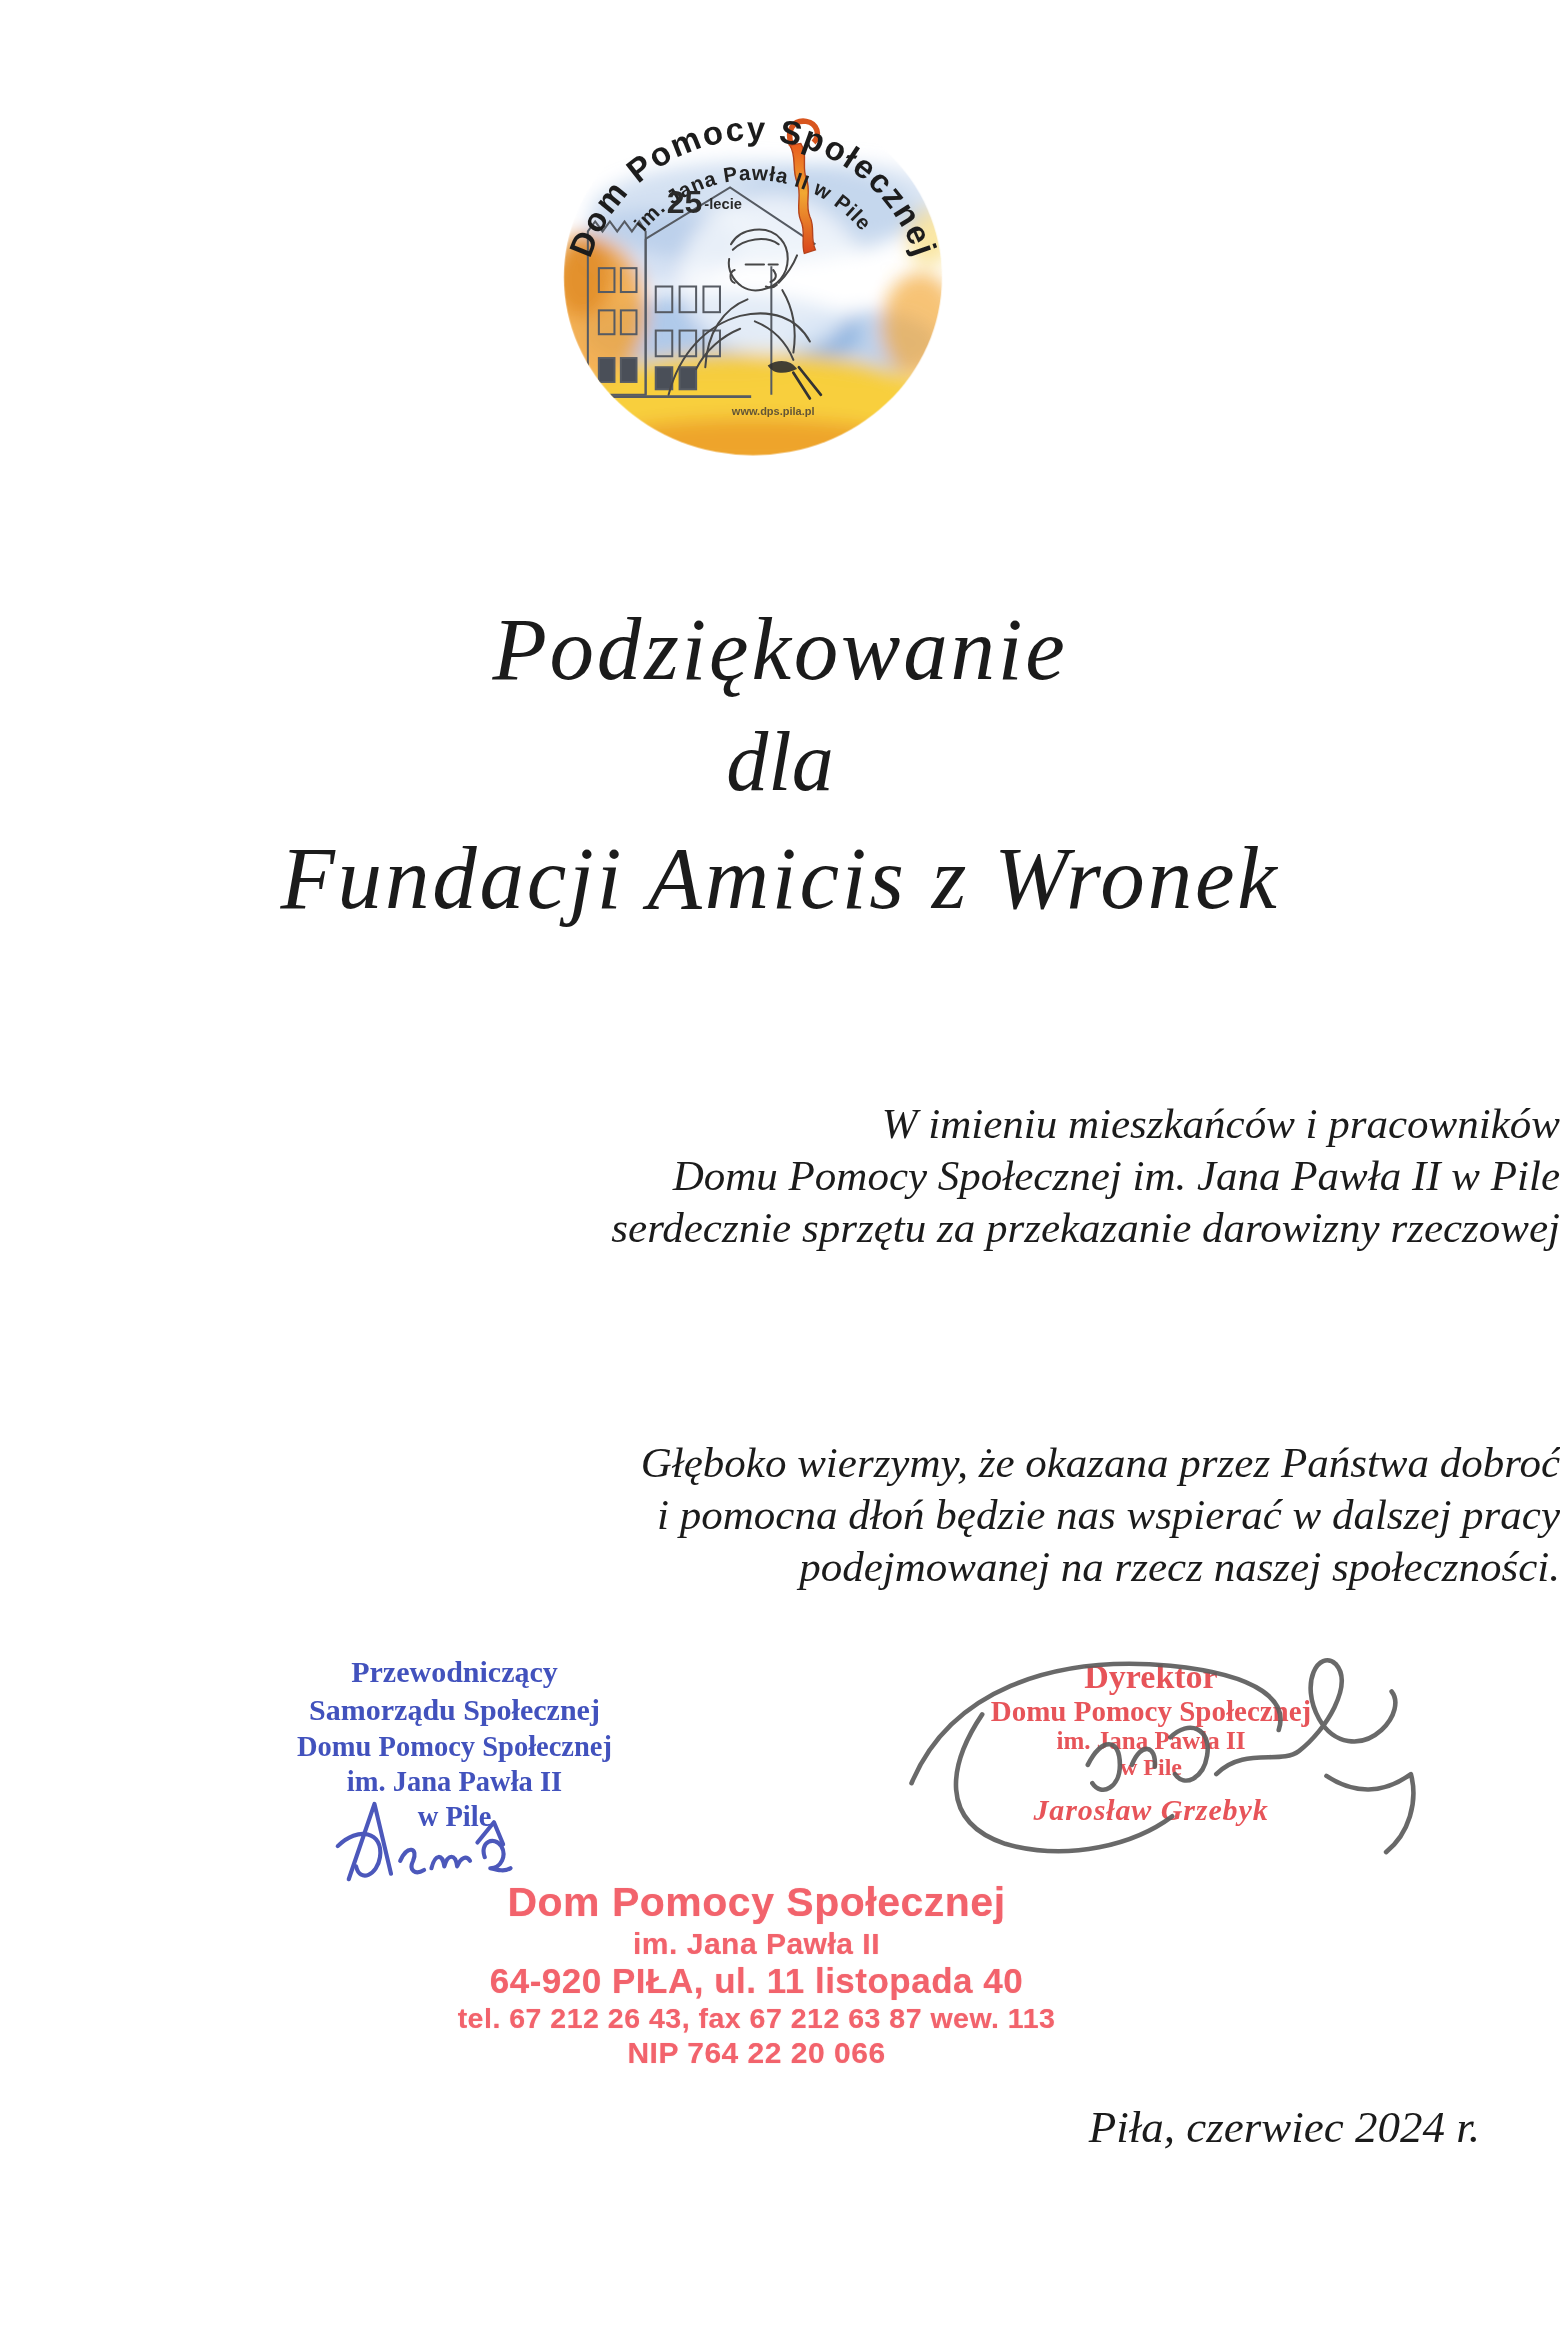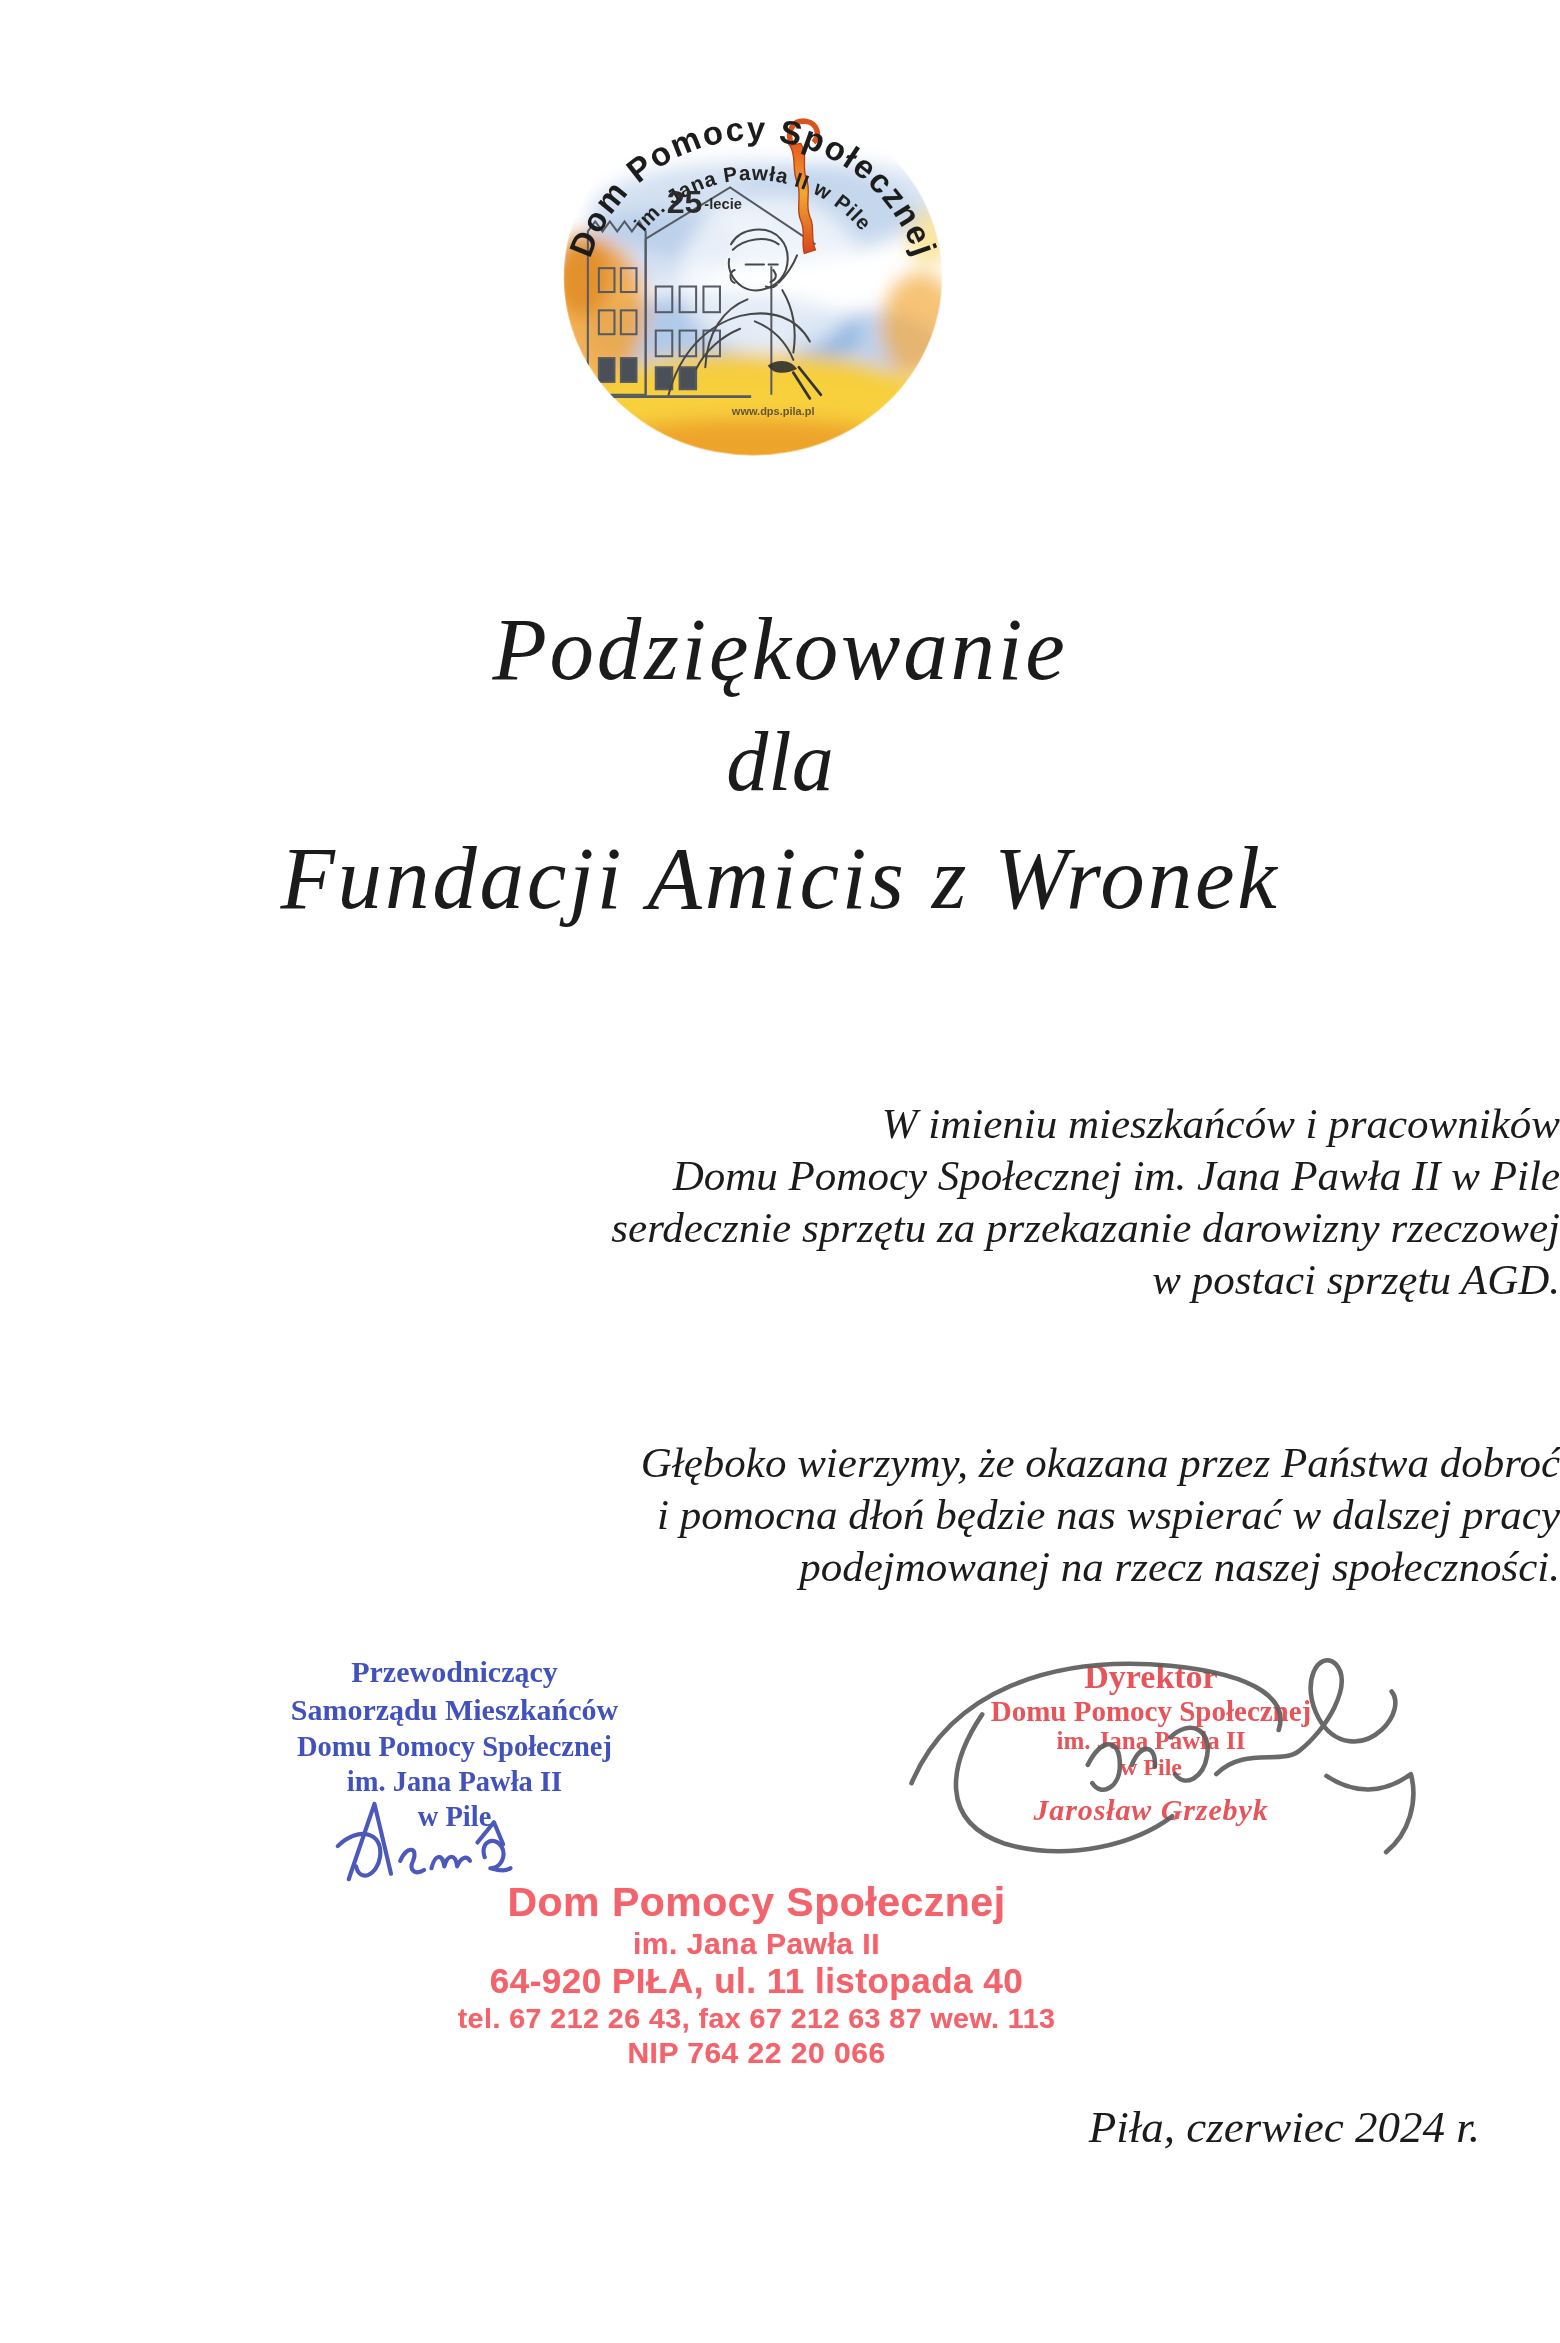--- a/index.html
+++ b/index.html
@@ -148,32 +148,31 @@
   <div class="title script">
     <div class="l1">Podziękowanie</div>
     <div class="l2">dla</div>
     <div class="l3">Fundacji Amicis z Wronek</div>
   </div>
 
   <div class="para para1 script">
     <div>W imieniu  mieszkańców i pracowników</div>
     <div>Domu Pomocy Społecznej im. Jana Pawła II w Pile</div>
     <div>serdecznie sprzętu za przekazanie darowizny rzeczowej</div>
-    <div>w postaci sprzętu AGD.</div>
   </div>
 
   <div class="para para2 script">
     <div>Głęboko wierzymy, że okazana przez Państwa dobroć</div>
     <div>i pomocna dłoń będzie nas wspierać w dalszej pracy</div>
     <div>podejmowanej na rzecz naszej społeczności.</div>
   </div>
 
   <div class="sig-left">
     <div class="s-lg">Przewodniczący</div>
-    <div class="s-lg">Samorządu Mieszkańców</div>
+    <div class="s-lg">Samorządu Społecznej</div>
     <div class="s-md">Domu Pomocy Społecznej</div>
     <div class="s-md">im. Jana Pawła II</div>
     <div class="s-md">w Pile</div>
   </div>
   <div class="sig-left-sign">
     <svg viewBox="0 0 210 115" width="193" height="106">
       <g stroke="#4c58bb" stroke-width="4.5" fill="none" stroke-linecap="round" stroke-linejoin="round">
         <path d="M 28 98 L 56 16 L 74 92"></path>
         <path d="M 16 62 C 38 40 66 46 62 74 C 59 94 40 102 36 84"></path>
         <path d="M 84 78 C 92 60 104 64 98 78 C 93 88 100 94 110 88"></path>

